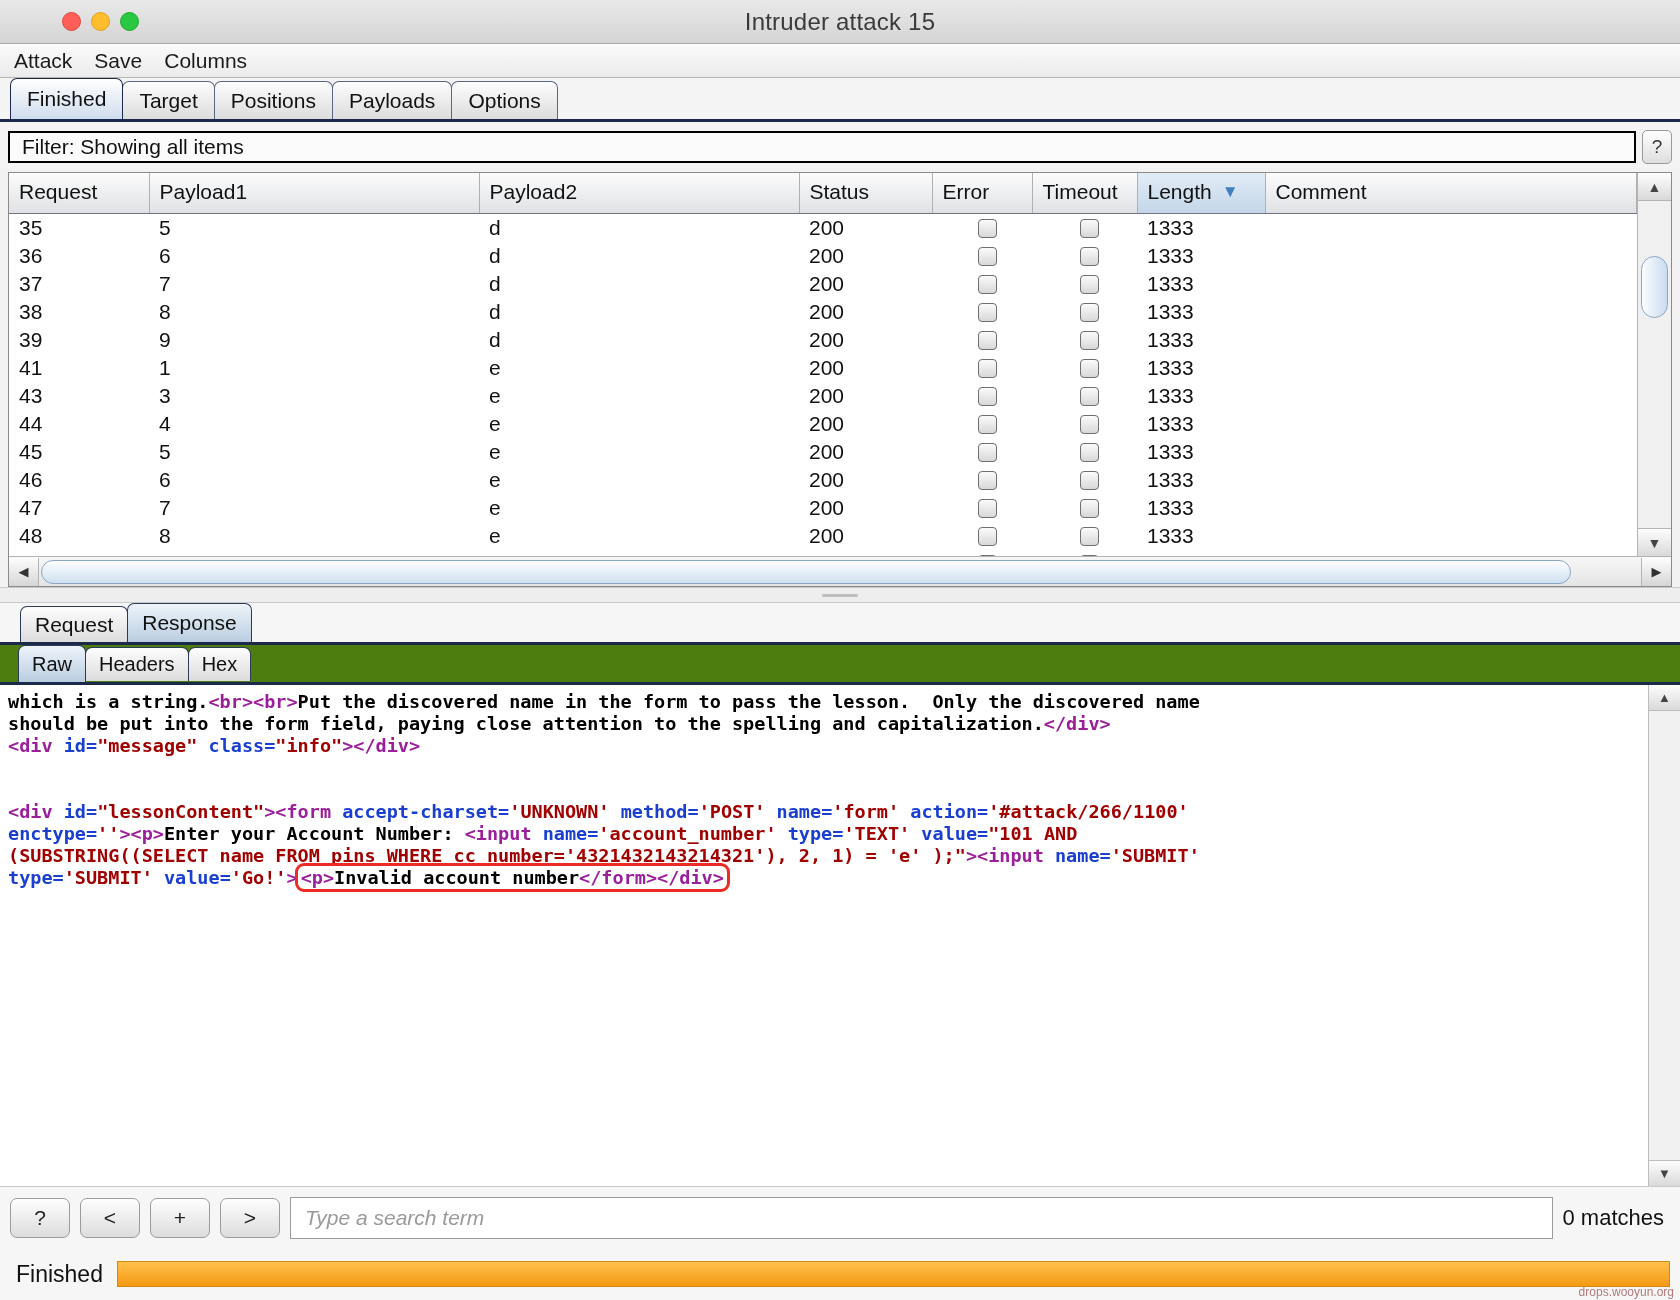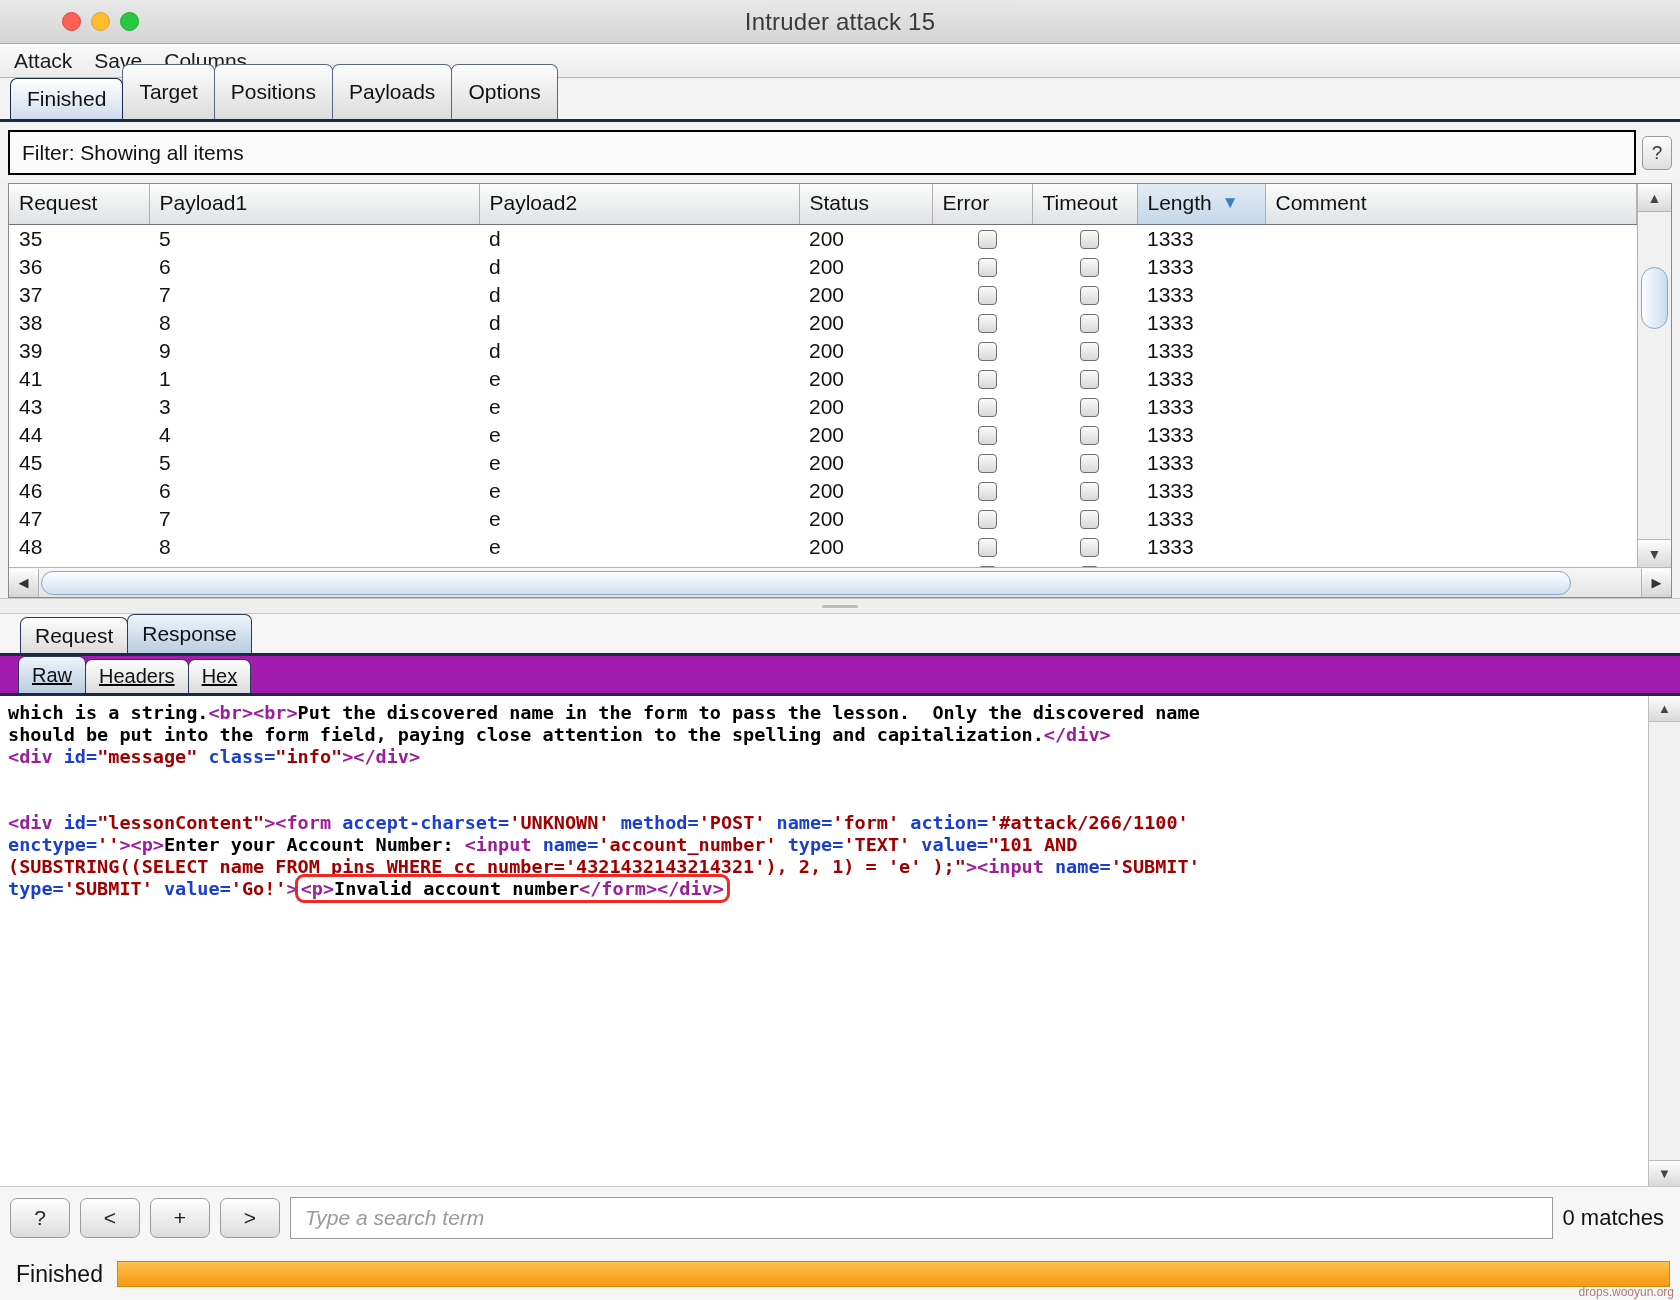--- a/index.html
+++ b/index.html
@@ -58,21 +58,21 @@
   .tabstrip {
     height: 44px;
     background: #f4f4f4;
     display: flex; align-items: flex-end;
     padding-left: 10px;
     border-bottom: 3px solid #1b2a4a;
     position: relative;
     flex: 0 0 44px;
   }
   .tab {
-    height: 55px;
+    height: 38px;
     padding: 0 16px;
     display: flex; align-items: center;
     font-size: 21px; color: #111;
     background: linear-gradient(to bottom, #fdfdfd 0%, #dcdcdc 100%);
     border: 1px solid #5b6780;
     border-bottom: none;
     border-top-left-radius: 7px;
     border-top-right-radius: 7px;
     margin-right: -1px;
     position: relative;
@@ -86,21 +86,21 @@
 
   
   .filterwrap {
     padding: 8px 8px 4px 8px;
     background: #f4f4f4;
     display: flex; align-items: center; gap: 6px;
     flex: 0 0 auto;
   }
   .filterbar {
     flex: 1;
-    height: 45px;
+    height: 32px;
     background: #fbfbfb;
     border: 2px solid #000;
     display: flex; align-items: center;
     padding-left: 12px;
     font-size: 21px; color: #111;
   }
   .helpbtn {
     width: 30px; height: 34px;
     border: 1px solid #9a9a9a;
     border-radius: 5px;
@@ -258,26 +258,25 @@
     border-top-left-radius: 7px; border-top-right-radius: 7px;
     margin-right: -1px;
   }
   .subtab.active {
     background: linear-gradient(to bottom, #eef4fa 0%, #b9cde0 100%);
     z-index: 4; height: 39px;
   }
 
   .rawtabstrip {
     height: 40px;
-    display: flex; align-items: flex-end;
+    display: flex; align-items: center;
     padding-left: 18px;
     border-bottom: 3px solid #1b2a4a;
-    background: #a21caf;
+    background: #4d7c0f;
     flex: 0 0 40px;
-    text-decoration: underline;
   }
   .rawtab {
     height: 34px; padding: 0 13px;
     display: flex; align-items: center;
     font-size: 20px; color: #111;
     background: linear-gradient(to bottom, #fdfdfd 0%, #dcdcdc 100%);
     border: 1px solid #2b3a55;
     border-bottom: none;
     border-top-left-radius: 7px; border-top-right-radius: 7px;
     margin-right: -1px;

